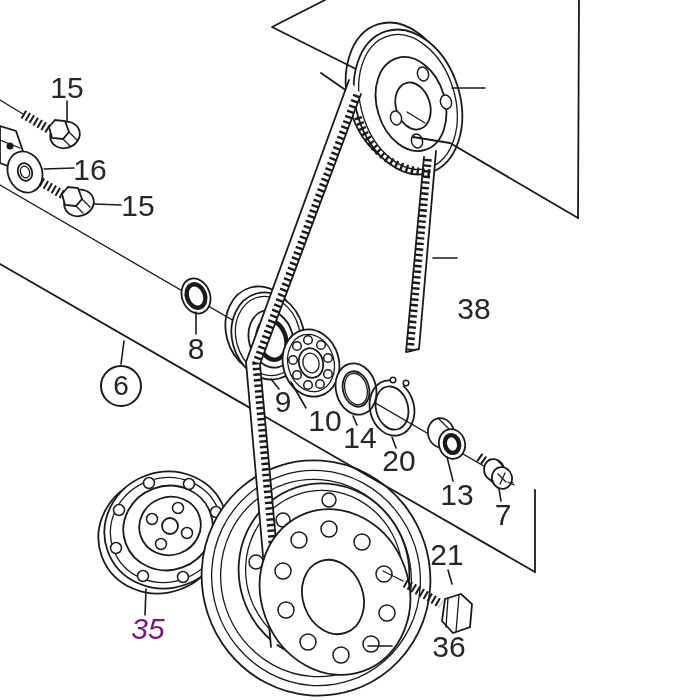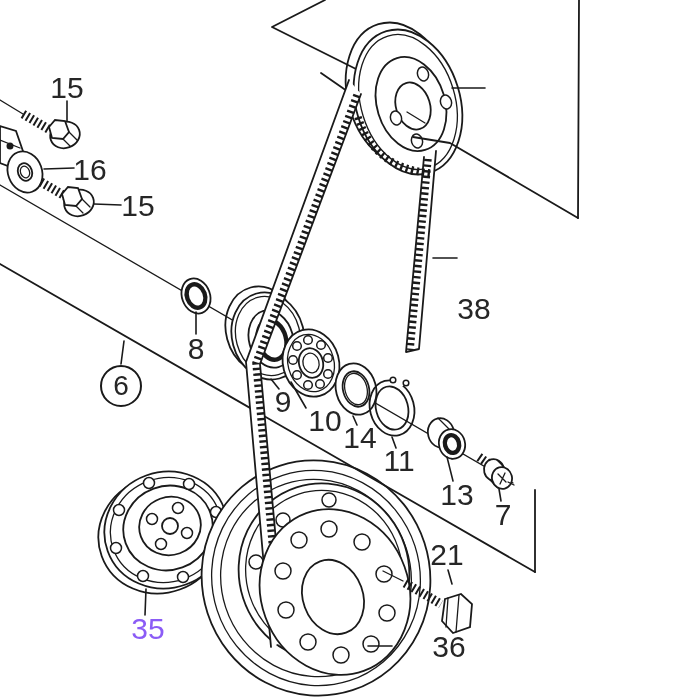--- a/index.html
+++ b/index.html
@@ -235,21 +235,21 @@
 
 <div id="callout-layer">
       <div class="callout " style="left: 67px; top: 88px; color: rgb(38, 38, 38);">15</div>
       <div class="callout " style="left: 90px; top: 170px; color: rgb(38, 38, 38);">16</div>
       <div class="callout " style="left: 138px; top: 206px; color: rgb(38, 38, 38);">15</div>
       <div class="callout " style="left: 196px; top: 349px; color: rgb(38, 38, 38);">8</div>
       <div class="callout circled" style="left: 121px; top: 386px; color: rgb(38, 38, 38);">6</div>
       <div class="callout " style="left: 283px; top: 402px; color: rgb(38, 38, 38);">9</div>
       <div class="callout " style="left: 313px; top: 421px; color: rgb(38, 38, 38); margin-left: 12px;">10</div>
       <div class="callout " style="left: 360px; top: 438px; color: rgb(38, 38, 38);">14</div>
-      <div class="callout " style="left: 399px; top: 461px; color: rgb(38, 38, 38);">11</div>
+      <div class="callout " style="left: 399px; top: 461px; color: rgb(38, 38, 38);">20</div>
       <div class="callout " style="left: 457px; top: 495px; color: rgb(38, 38, 38);">13</div>
       <div class="callout " style="left: 503px; top: 515px; color: rgb(38, 38, 38);">7</div>
       <div class="callout " style="left: 474px; top: 261px; color: rgb(38, 38, 38); margin-top: 48px;">38</div>
       <div class="callout " style="left: 447px; top: 555px; color: rgb(38, 38, 38);">21</div>
-      <div class="callout " style="left: 148px; top: 629px; color: #8b5cf6;">35</div>
+      <div class="callout " style="left: 148px; top: 629px; color: #701a75; font-style: italic;">35</div>
       <div class="callout " style="left: 412px; top: 647px; color: rgb(38, 38, 38); margin-left: 37px;">36</div>
     </div>
 </div>
 
 </body></html>

